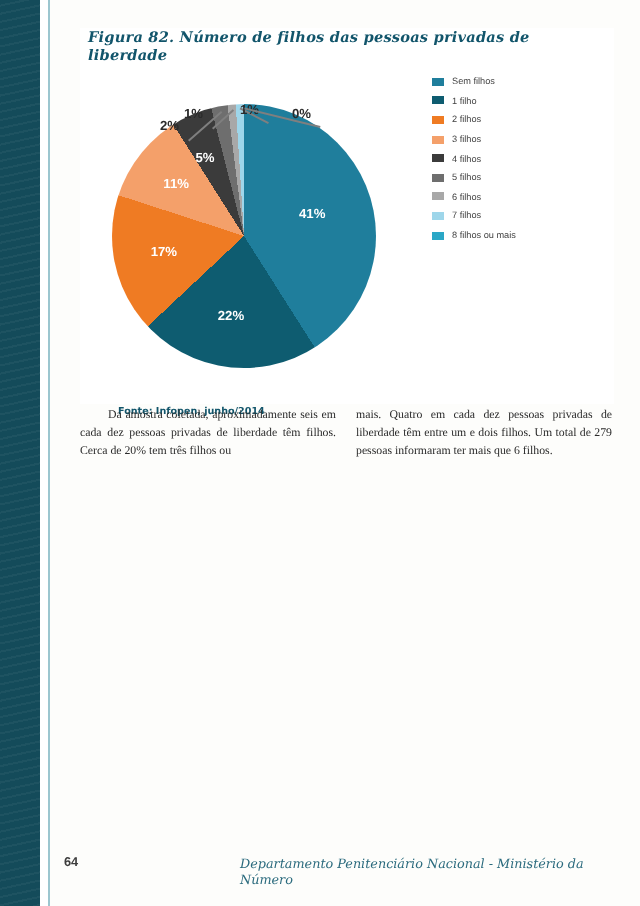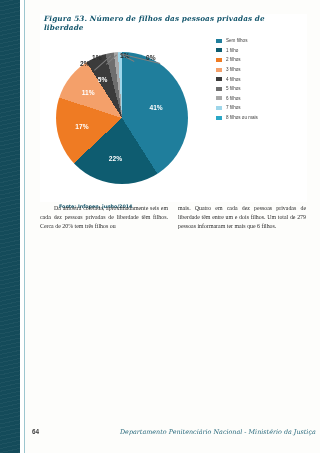--- a/index.html
+++ b/index.html
@@ -132,21 +132,21 @@
 
 <div id="left-band">
   <div class="stripes"></div>
 </div>
 <div id="band-rule"></div>
 
 <div id="page">
 
   <div id="figure-box">
 
-    <div id="figure-title">Figura 53. Número de filhos das pessoas privadas de liberdade</div>
+    <div id="figure-title">Figura 82. Número de filhos das pessoas privadas de liberdade</div>
 
     <div id="chart-area">
 
       <div id="pie-wrap">
         <div id="pie" style="background: conic-gradient(rgb(31, 126, 156) 0deg, rgb(31, 126, 156) 147.6deg, rgb(14, 92, 112) 147.6deg, rgb(14, 92, 112) 226.8deg, rgb(239, 123, 35) 226.8deg, rgb(239, 123, 35) 288deg, rgb(244, 160, 106) 288deg, rgb(244, 160, 106) 327.6deg, rgb(59, 59, 59) 327.6deg, rgb(59, 59, 59) 345.6deg, rgb(110, 110, 110) 345.6deg, rgb(110, 110, 110) 352.8deg, rgb(168, 168, 168) 352.8deg, rgb(168, 168, 168) 356.4deg, rgb(158, 214, 234) 356.4deg, rgb(158, 214, 234) 360deg, rgb(42, 167, 198) 360deg, rgb(42, 167, 198) 360deg);"></div>
       <div class="slice-label inside" style="left: 101.492px; top: 59.6885px;">41%</div>
           <div class="slice-label inside" style="left: 60.8714px; top: 110.597px;">22%</div>
           <div class="slice-label inside" style="left: 27.3537px; top: 78.6385px;">17%</div>
           <div class="slice-label inside" style="left: 33.6669px; top: 44.9198px;">11%</div>
           <div class="slice-label inside" style="left: 49.7487px; top: 32.4455px;">5%</div>
@@ -203,16 +203,16 @@
     <div id="fonte">Fonte: Infopen, junho/2014</div>
   </div>
 
   <div id="body-text">
     <div class="col first">Da amostra coletada, aproximadamente seis em cada dez pessoas privadas de liberdade têm filhos. Cerca de 20% tem três filhos ou</div>
     <div class="col">mais. Quatro em cada dez pessoas privadas de liberdade têm entre um e dois filhos. Um total de 279 pessoas informaram ter mais que 6 filhos.</div>
   </div>
 
   <div id="footer">
     <div id="page-number">64</div>
-    <div id="footer-text">Departamento Penitenciário Nacional - Ministério da Justiça</div>
+    <div id="footer-text">Departamento Penitenciário Nacional - Ministério da Número</div>
   </div>
 
 </div>
 
 </body></html>

